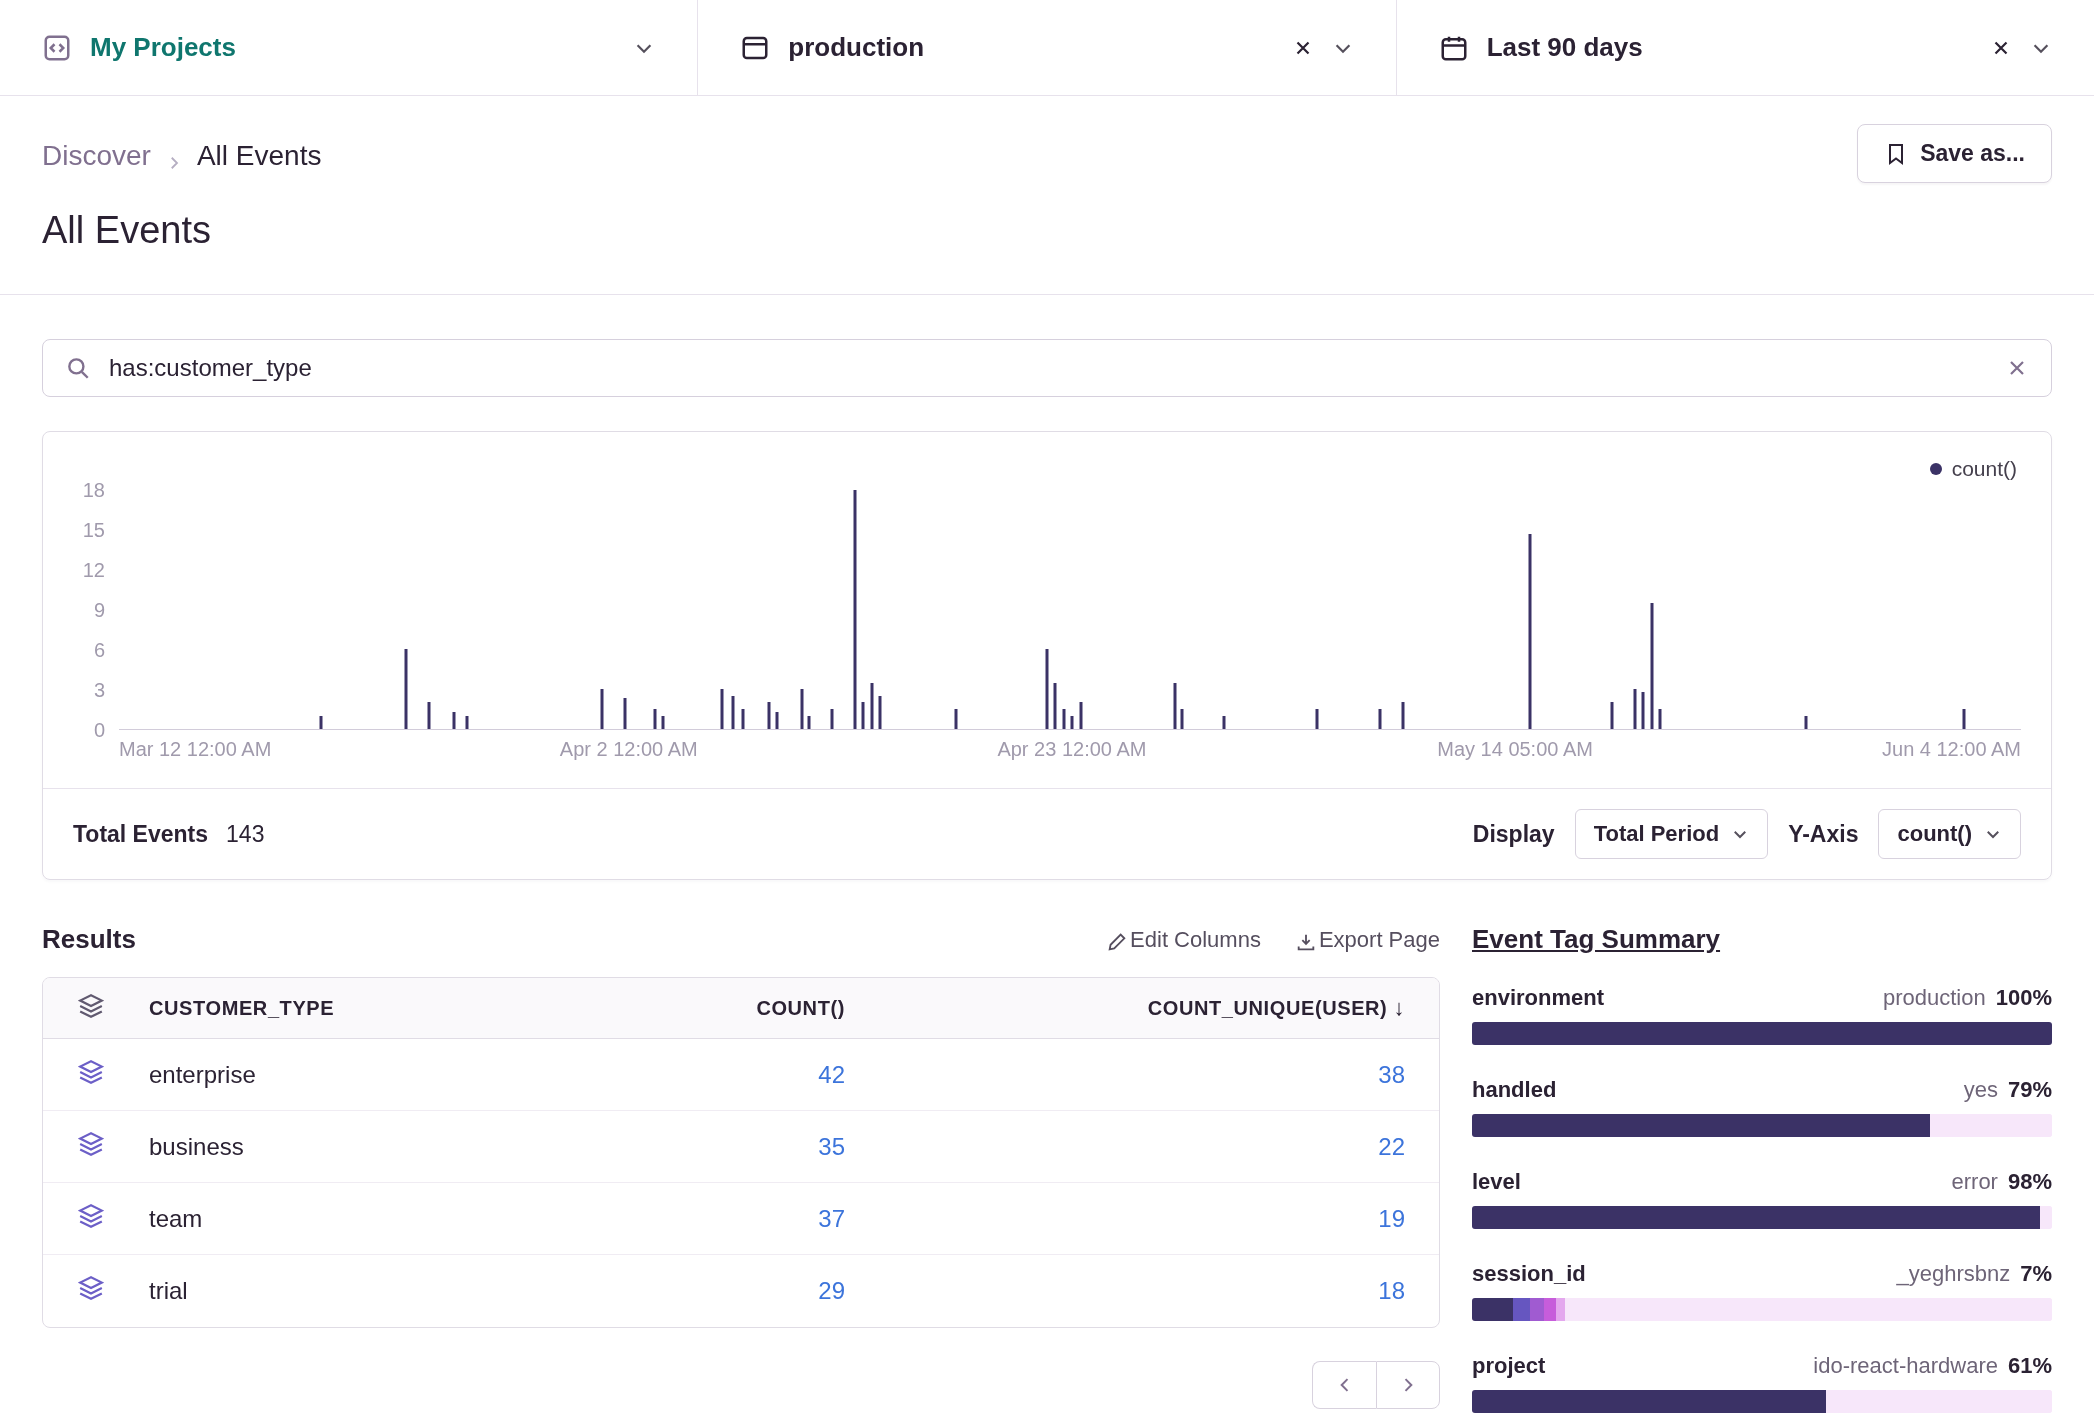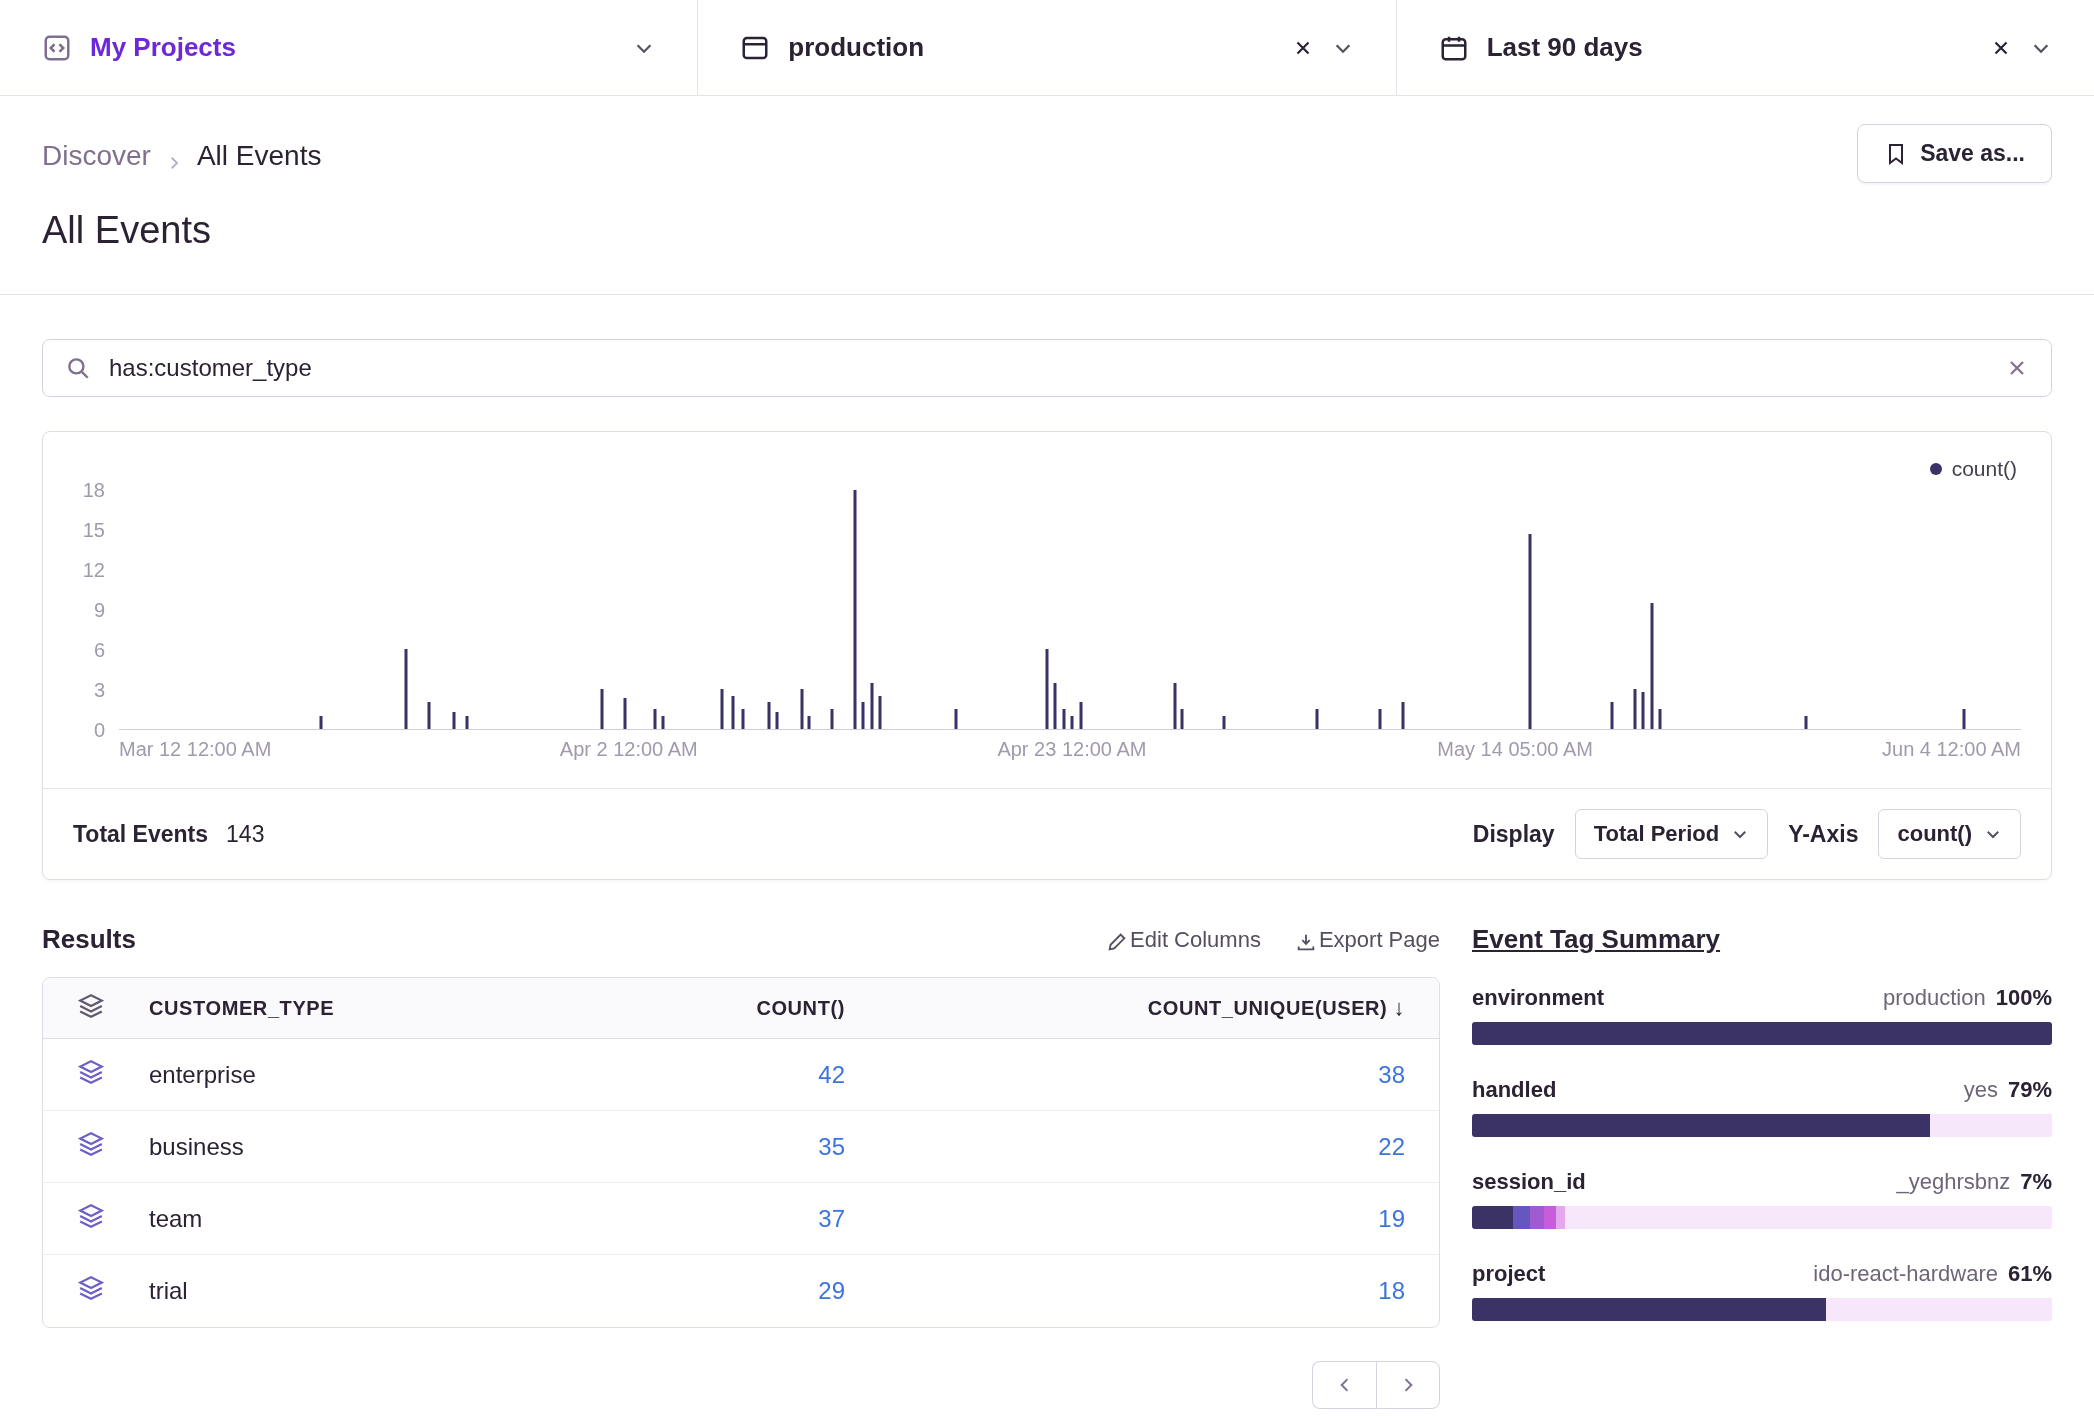--- a/index.html
+++ b/index.html
@@ -6,21 +6,21 @@
   html,body { width:2094px; height:1416px; overflow:hidden; background:#ffffff;
     font-family:"Liberation Sans", sans-serif; color:#2b2233; }
   .page { width:2094px; height:1416px; position:relative; background:#fff; }
 
   
   .topbar { display:flex; height:96px; border-bottom:1px solid #e7e2ec; }
   .filter-section { flex:1 1 0; display:flex; align-items:center; gap:18px;
     padding:0 42px; cursor:pointer; }
   .filter-section + .filter-section { border-left:1px solid #e7e2ec; }
   .filter-label { font-size:26px; font-weight:600; white-space:nowrap; }
-  .muted-label { color:#6d28d9; }
+  .muted-label { color:#0f766e; }
   .spacer { flex:1; }
   .icon { display:inline-flex; align-items:center; justify-content:center; flex:none; }
   svg { display:block; }
 
   
   .header-area { padding:28px 42px 0 42px; border-bottom:1px solid #e7e2ec; }
   .breadcrumb-row { display:flex; align-items:flex-start; justify-content:space-between; }
   .breadcrumb { display:flex; align-items:flex-end; gap:14px; padding-top:16px; font-size:28px; }
   .crumb-link { color:#80708f; cursor:pointer; }
   .crumb-current { color:#2b2233; }
@@ -439,20 +439,31 @@
             <span class="tag-name">handled</span>
             <span class="tag-value">yes</span>
             <span class="tag-percent">79%</span>
           </div>
           <div class="tag-bar">
               <div style="width: 79%; background: rgb(59, 50, 102);"></div>
               <div style="width: 21%; background: rgb(247, 231, 250);"></div>
             </div>
         </div>
 
+        <div class="tag-block">
+          <div class="tag-label-row">
+            <span class="tag-name">level</span>
+            <span class="tag-value">error</span>
+            <span class="tag-percent">98%</span>
+          </div>
+          <div class="tag-bar">
+              <div style="width: 98%; background: rgb(59, 50, 102);"></div>
+              <div style="width: 2%; background: rgb(247, 231, 250);"></div>
+            </div>
+        </div>
 
         <div class="tag-block">
           <div class="tag-label-row">
             <span class="tag-name">session_id</span>
             <span class="tag-value">_yeghrsbnz</span>
             <span class="tag-percent">7%</span>
           </div>
           <div class="tag-bar">
               <div style="width: 7%; background: rgb(59, 50, 102);"></div>
               <div style="width: 3%; background: rgb(102, 86, 192);"></div>

